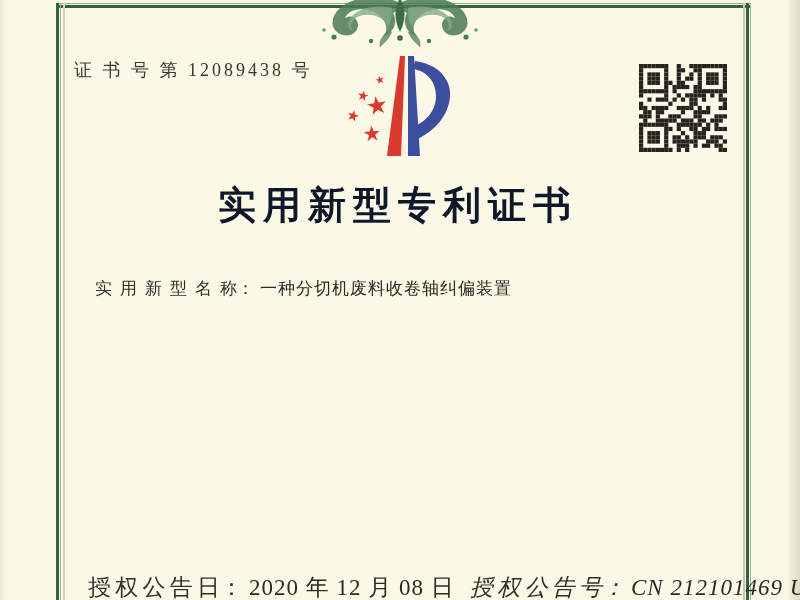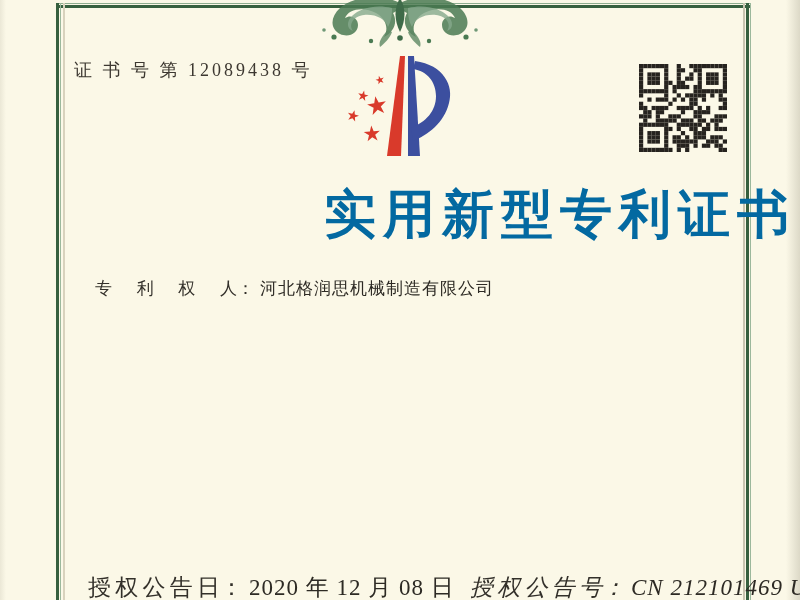--- a/index.html
+++ b/index.html
@@ -26,22 +26,22 @@
   .br-light{position:absolute;left:750px;top:3px;bottom:0;width:1px;background:#9bb89c;}
 
   .ornament{position:absolute;left:288px;top:-6px;width:224px;height:54px;}
 
   .cert-no{position:absolute;left:74px;top:58px;font-size:18px;letter-spacing:3px;color:#3d3831;}
 
   .logo{position:absolute;left:330px;top:44px;width:140px;height:121px;}
 
   .qr{position:absolute;left:639px;top:64px;width:88px;height:88px;}
 
-  .title{position:absolute;left:0;top:180px;width:796px;text-align:right;
-    font-size:52px;font-weight:bold;letter-spacing:7px;color:#0369a1;}
+  .title{position:absolute;left:0;top:180px;width:796px;text-align:center;
+    font-size:38px;font-weight:bold;letter-spacing:7px;color:#0f172a;}
 
   .fields{position:absolute;left:95px;top:277px;width:630px;}
   .frow{margin-bottom:32.5px;font-size:17px;white-space:nowrap;}
   .flabel{display:inline-block;width:142px;text-align:justify;text-align-last:justify;
     vertical-align:bottom;color:#33302a;}
   .colon{display:inline-block;margin-right:6px;color:#33302a;}
   .fvalue{letter-spacing:1px;color:#2d2a24;}
 
   .footer-row{position:absolute;left:88px;top:572px;width:640px;font-size:23px;white-space:nowrap;}
   .footer-pair2{position:absolute;left:382px;top:0;font-style:italic;}
@@ -352,21 +352,21 @@
       <rect x="46.10" y="83.81" width="4.19" height="4.19" fill="#26231f"></rect>
       <rect x="79.62" y="83.81" width="4.19" height="4.19" fill="#26231f"></rect>
       <rect x="83.81" y="83.81" width="4.19" height="4.19" fill="#26231f"></rect>
     </svg>
 </div>
 
 <div class="title">实用新型专利证书</div>
 
 <div class="fields">
   <div class="frow">
-    <span class="flabel">专利权人</span><span class="colon">：</span><span class="fvalue">河北格润思机械制造有限公司</span>
+    <span class="flabel">实用新型名称</span><span class="colon">：</span><span class="fvalue">一种分切机废料收卷轴纠偏装置</span>
   </div>
 </div>
 
 <div class="footer-row">
   <span>
     <span class="flabel">授权公告日</span><span class="colon">：</span><span class="fvalue">2020 年 12 月 08 日</span>
   </span>
   <span class="footer-pair2">
     <span class="flabel">授权公告号</span><span class="colon">：</span><span class="fvalue">CN 212101469 U</span>
   </span>

